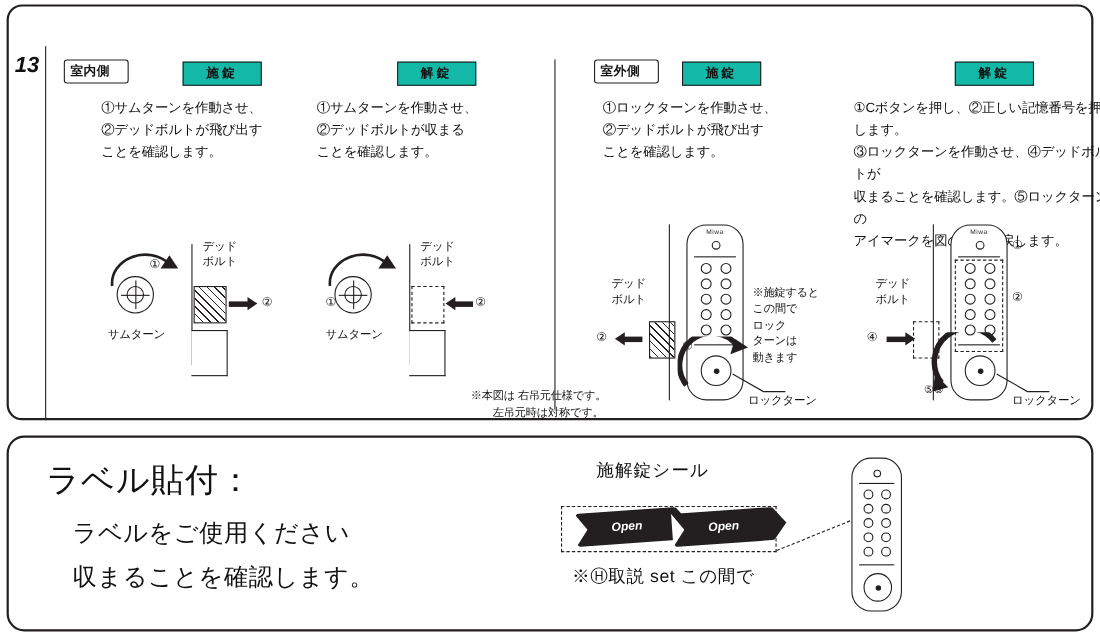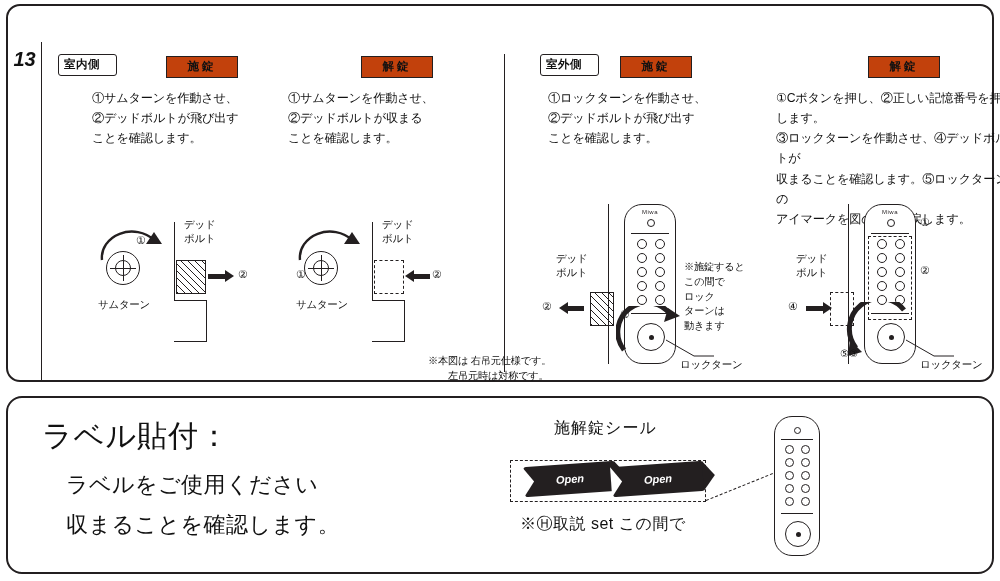--- a/index.html
+++ b/index.html
@@ -81,21 +81,21 @@
     padding: 2px 16px 3px 5px;
     background: #fff;
     letter-spacing: 0.5px;
   }
   .subhead {
     position: absolute;
     border: 1px solid #231f20;
     font-size: 11.5px;
     font-weight: bold;
     padding: 2px 9px 3px 9px;
-    background: #c2410c;
+    background: #14b8a6;
     letter-spacing: 3px;
     text-align: center;
   }
   .divider-v {
     position: absolute;
     width: 0;
     border-left: 1.5px solid #231f20;
   }
 
   .body-text {
@@ -263,21 +263,20 @@
     top: 112px;
     font-size: 22px;
     letter-spacing: 0.5px;
   }
   .seal-title {
     position: absolute;
     left: 534px;
     top: 20px;
     font-size: 16px;
     letter-spacing: 1px;
-    margin-left: 12px;
   }
   .seal-note {
     position: absolute;
     left: 512px;
     top: 116px;
     font-size: 16px;
     letter-spacing: 0.5px;
   }
   .seal-dashed {
     position: absolute;

